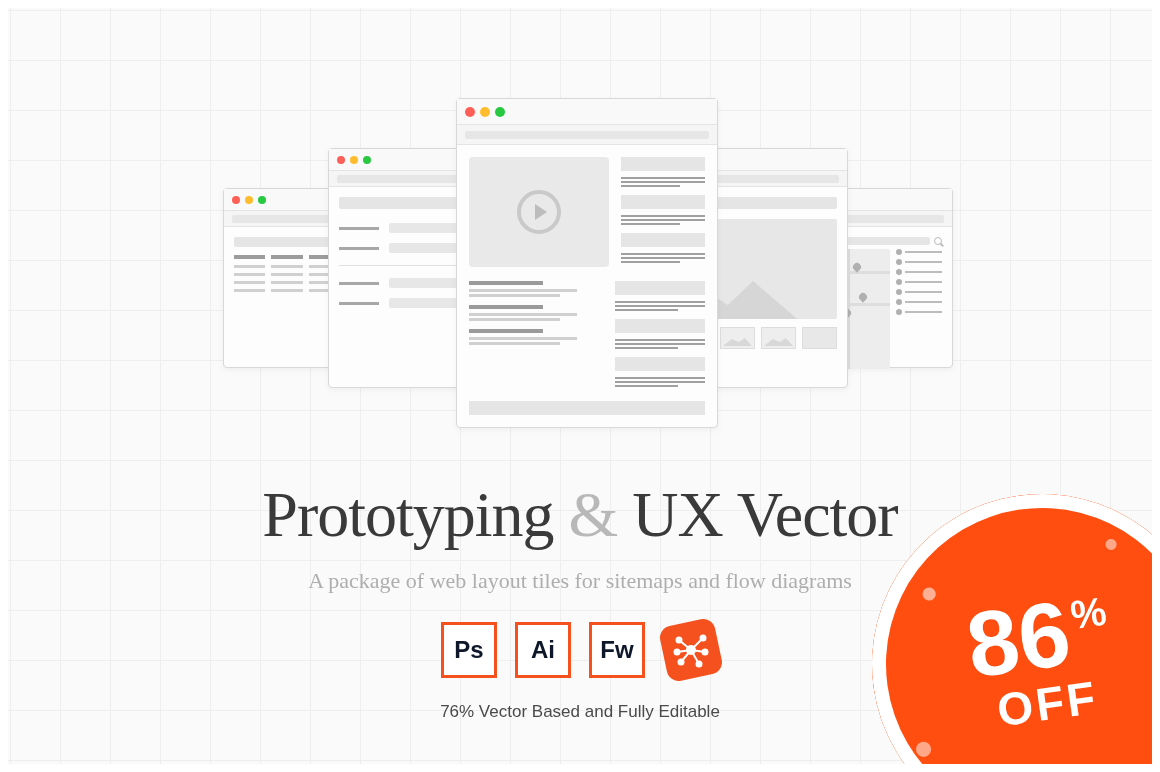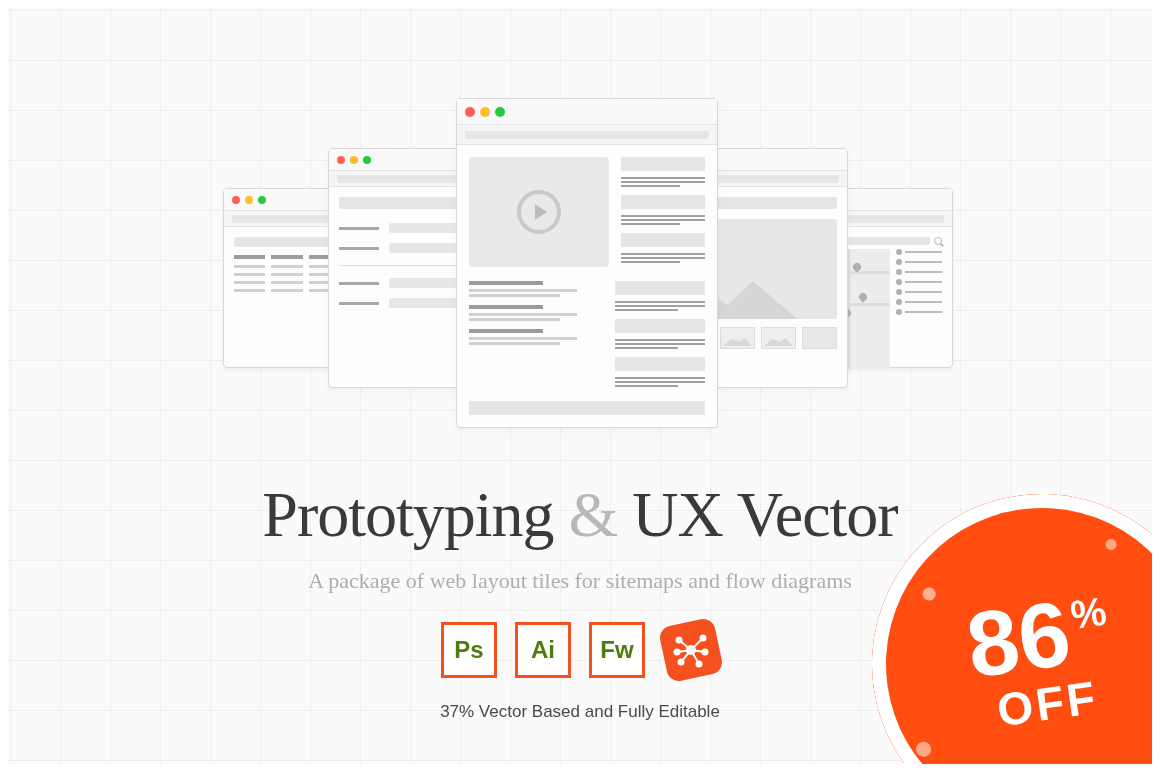--- a/index.html
+++ b/index.html
@@ -156,21 +156,21 @@
     font-family: Georgia, serif;
   }
 
   
   .apps{ display:flex; gap:18px; justify-content:center; margin-top:28px; align-items:center;}
   .appicon{
     width:56px; height:56px;
     border:3px solid #f4511e;
     display:flex; align-items:center; justify-content:center;
     font-family: Arial, Helvetica, sans-serif;
-    font-weight:700; font-size:24px; color:#4d7c0f;
+    font-weight:700; font-size:24px; color:#0f172a;
     background:#fff;
   }
   .mindmap{
     width:56px; height:56px; border-radius:12px; background:#f4511e;
     transform:rotate(-12deg);
     display:flex; align-items:center; justify-content:center;
   }
   .mindmap svg{ transform:rotate(12deg); }
 
   .footnote{
@@ -471,21 +471,21 @@
           <circle cx="26" cy="32" r="2.5"></circle>
         <line x1="18" y1="18" x2="8" y2="30"></line>
           <circle cx="8" cy="30" r="2.5"></circle>
         <line x1="18" y1="18" x2="4" y2="20"></line>
           <circle cx="4" cy="20" r="2.5"></circle>
       </g>
     </svg>
   </div>
 </div>
 
-<p class="footnote">37% Vector Based and Fully Editable</p>
+<p class="footnote">76% Vector Based and Fully Editable</p>
 
 <div class="stamp">
   <div class="big">
     <span>86</span>
     <span class="pct">%</span>
   </div>
   <div class="off">OFF</div>
 </div>
 
 </body></html>

